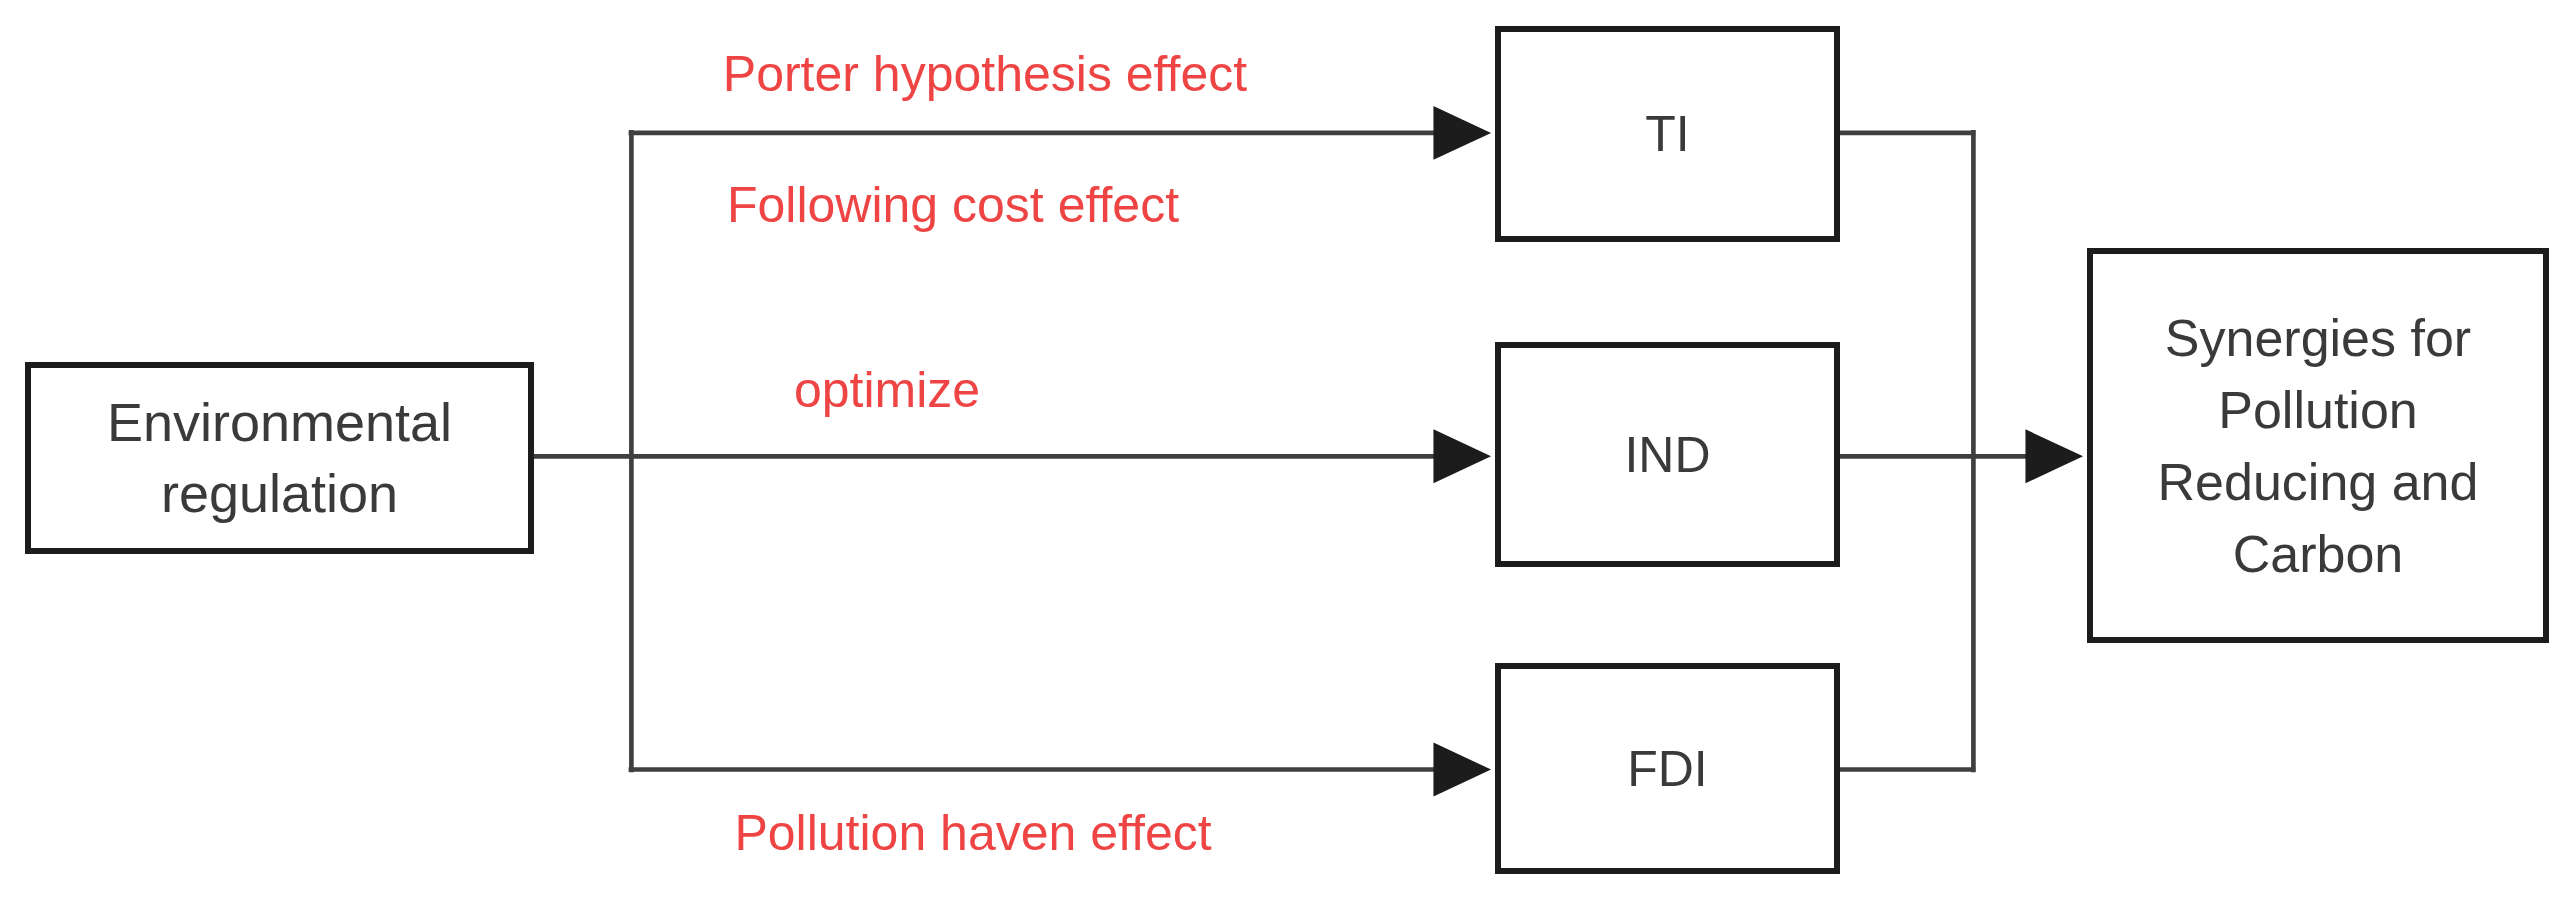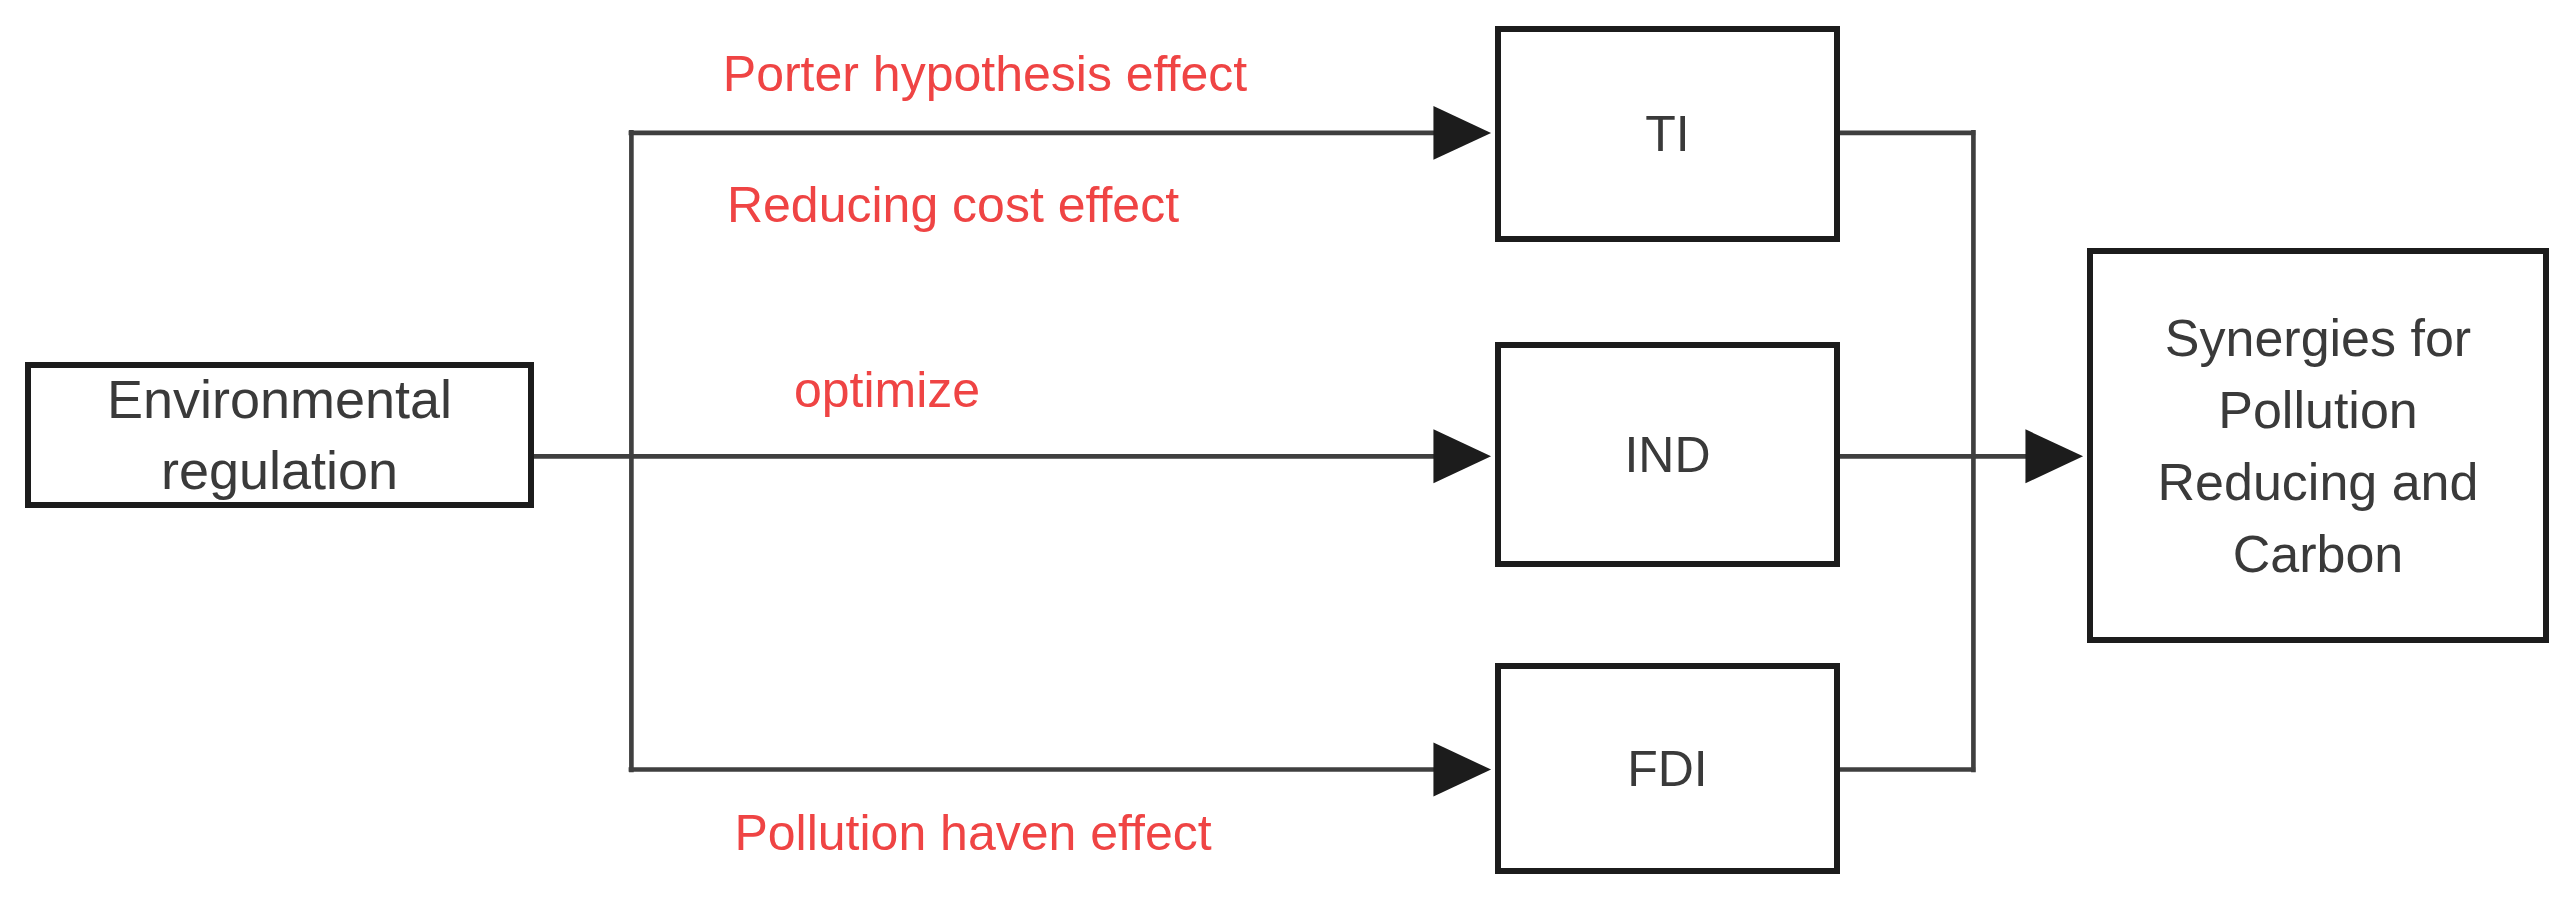--- a/index.html
+++ b/index.html
@@ -26,21 +26,21 @@
     background: #ffffff;
     border: 6.5px solid #1c1c1c;
     box-sizing: border-box;
     display: flex;
     align-items: center;
     justify-content: center;
     text-align: center;
     color: #3a3a3a;
   }
   .box .box-text span { display: block; }
-  .box.er   { left: 25px;   top: 362px; width: 509px; height: 146px; font-size: 54px; line-height: 71px; }
+  .box.er   { left: 25px;   top: 362px; width: 509px; height: 192px; font-size: 54px; line-height: 71px; }
   .box.ti   { left: 1495px; top: 26px;  width: 345px; height: 216px; font-size: 50px; align-items: center; }
   .box.ind  { left: 1495px; top: 342px; width: 345px; height: 225px; font-size: 50px; }
   .box.fdi  { left: 1495px; top: 663px; width: 345px; height: 211px; font-size: 50px; }
   .box.syn  { left: 2087px; top: 248px; width: 462px; height: 395px; font-size: 52px; line-height: 72px; }
   .edge-label {
     position: absolute;
     transform: translate(-50%, -50%);
     white-space: nowrap;
     font-size: 50px;
     color: #ef4444;
@@ -97,18 +97,18 @@
   <div class="box syn">
     <div class="box-text">
       <span>Synergies for</span>
       <span>Pollution</span>
       <span>Reducing and</span>
       <span>Carbon</span>
     </div>
   </div>
 
   <div class="edge-label" style="left:985px; top:74px;">Porter hypothesis effect</div>
-  <div class="edge-label" style="left:953px; top:205px;">Reducing cost effect</div>
+  <div class="edge-label" style="left:953px; top:205px;">Following cost effect</div>
   <div class="edge-label" style="left:887px;  top:390px;">optimize</div>
   <div class="edge-label" style="left:973px; top:833px;">Pollution haven effect</div>
 
 </div>
 
 
 </body></html>

